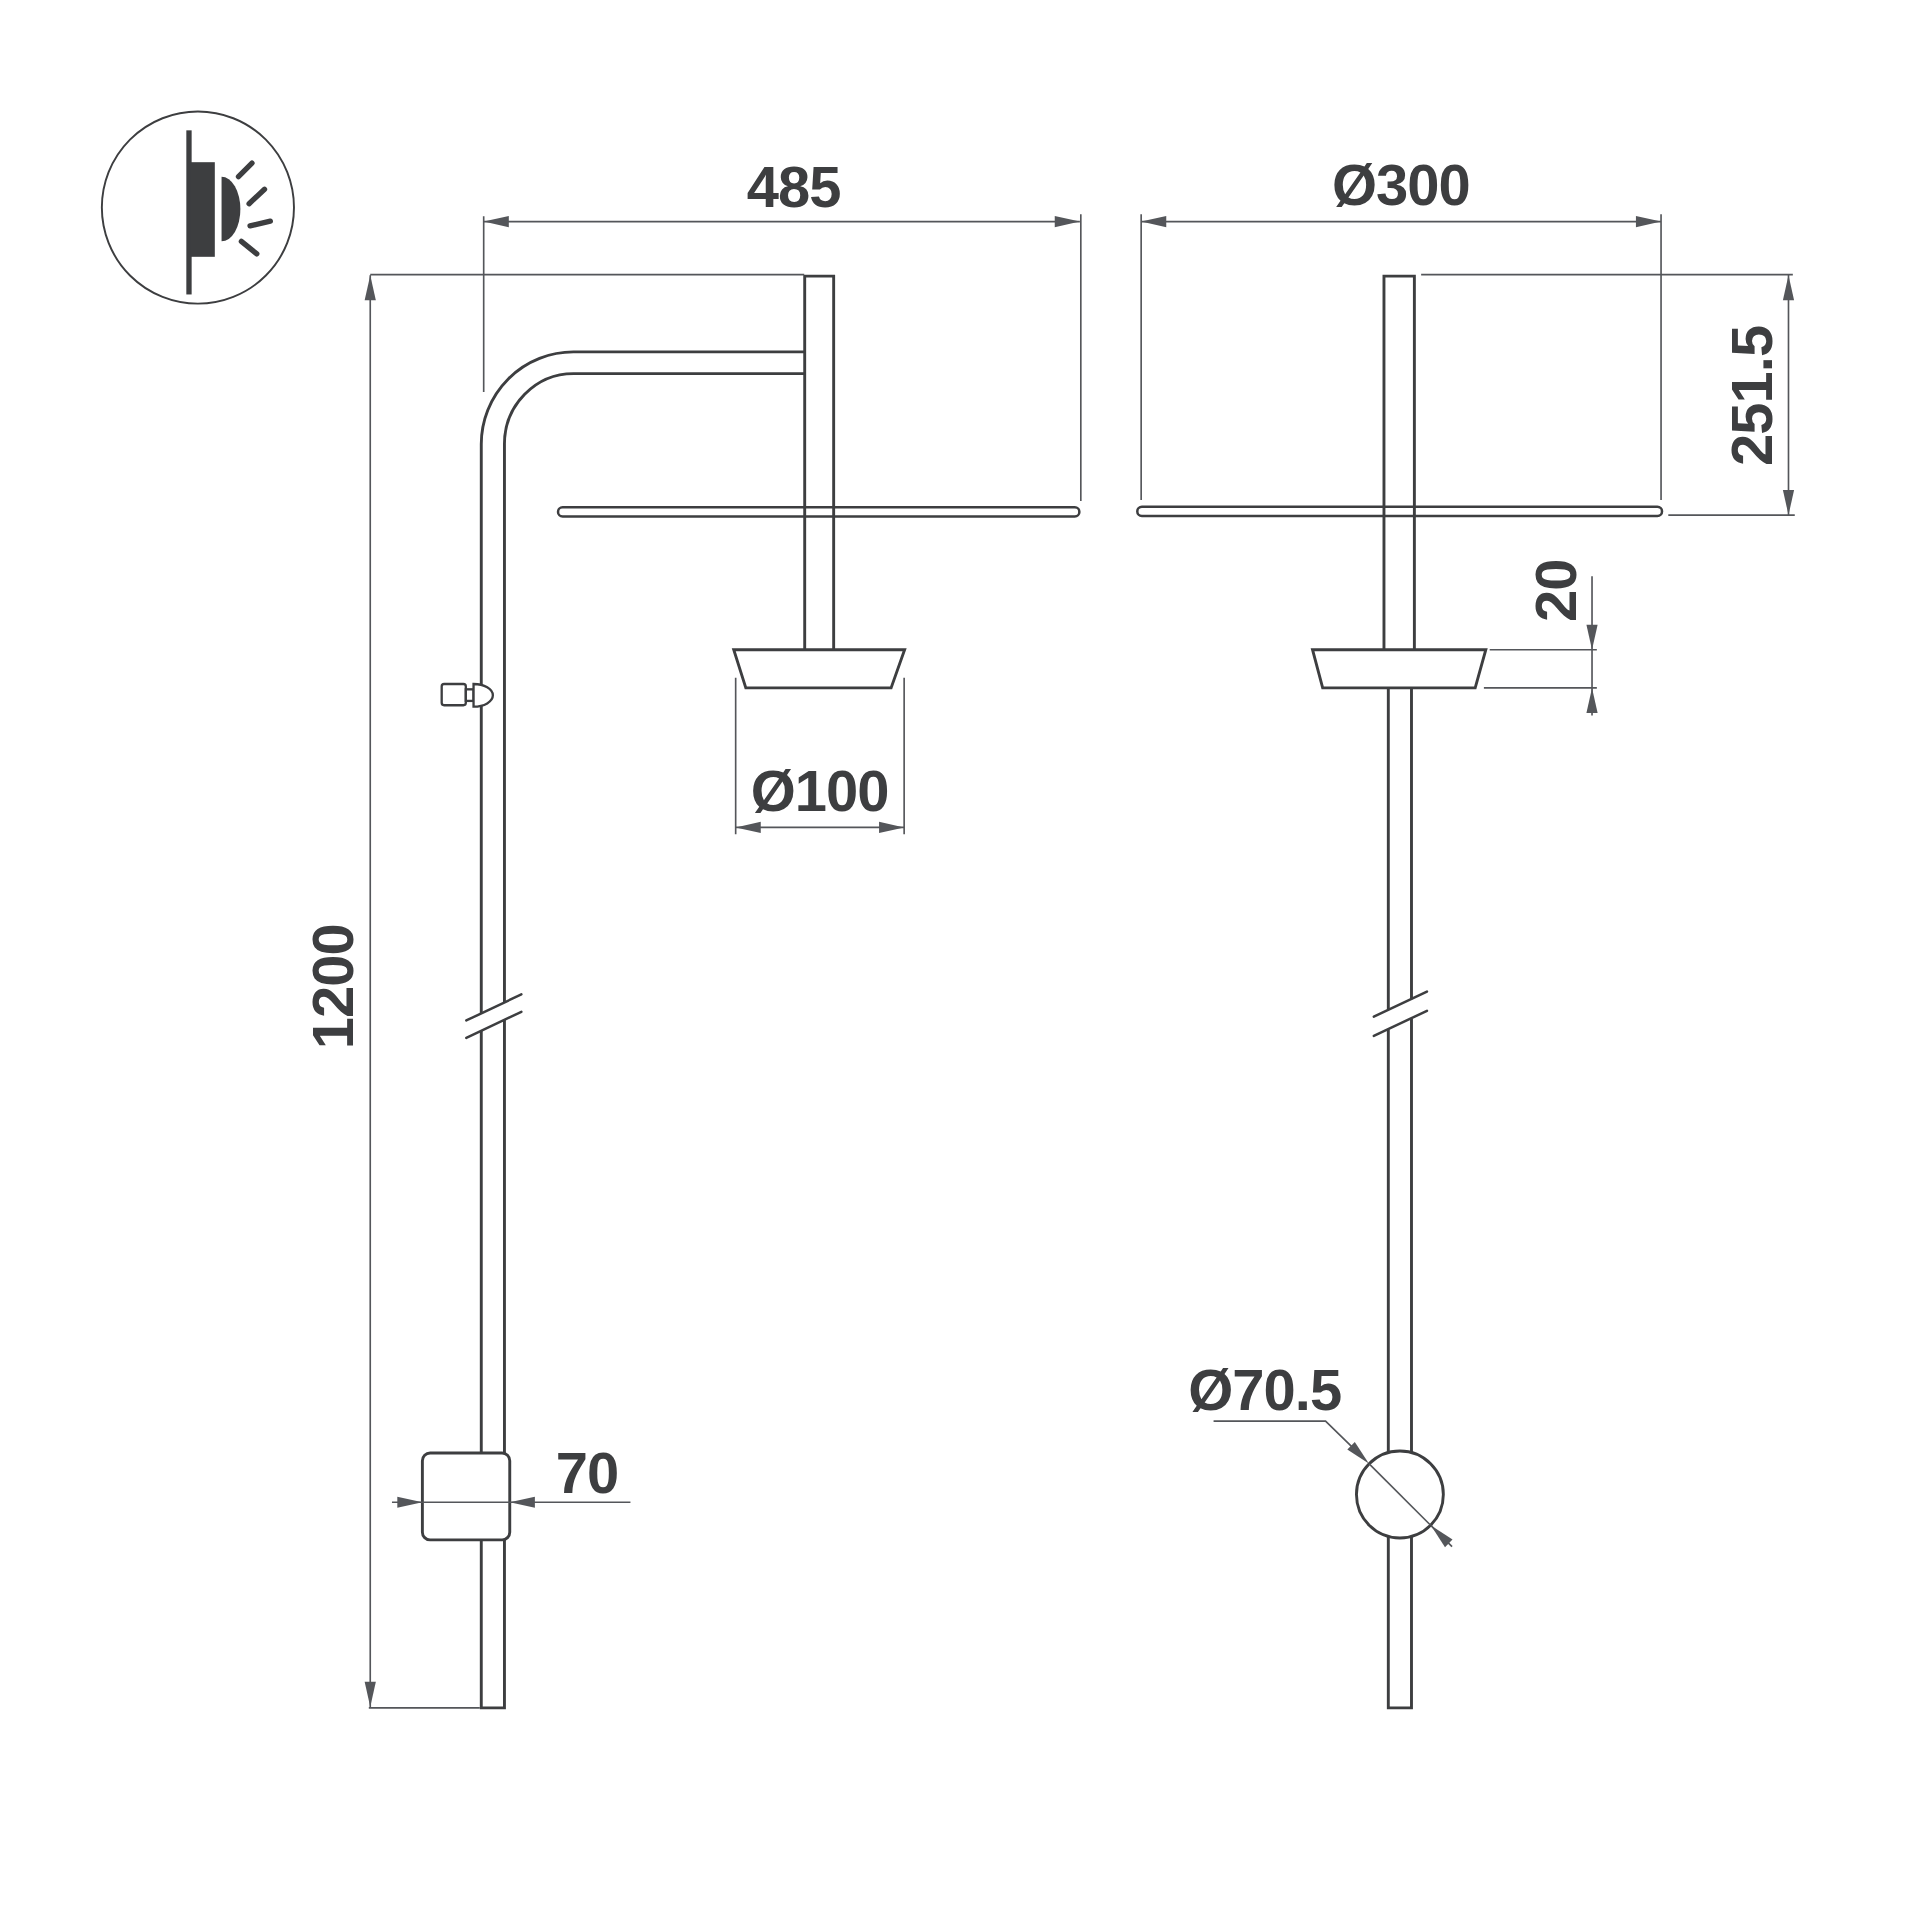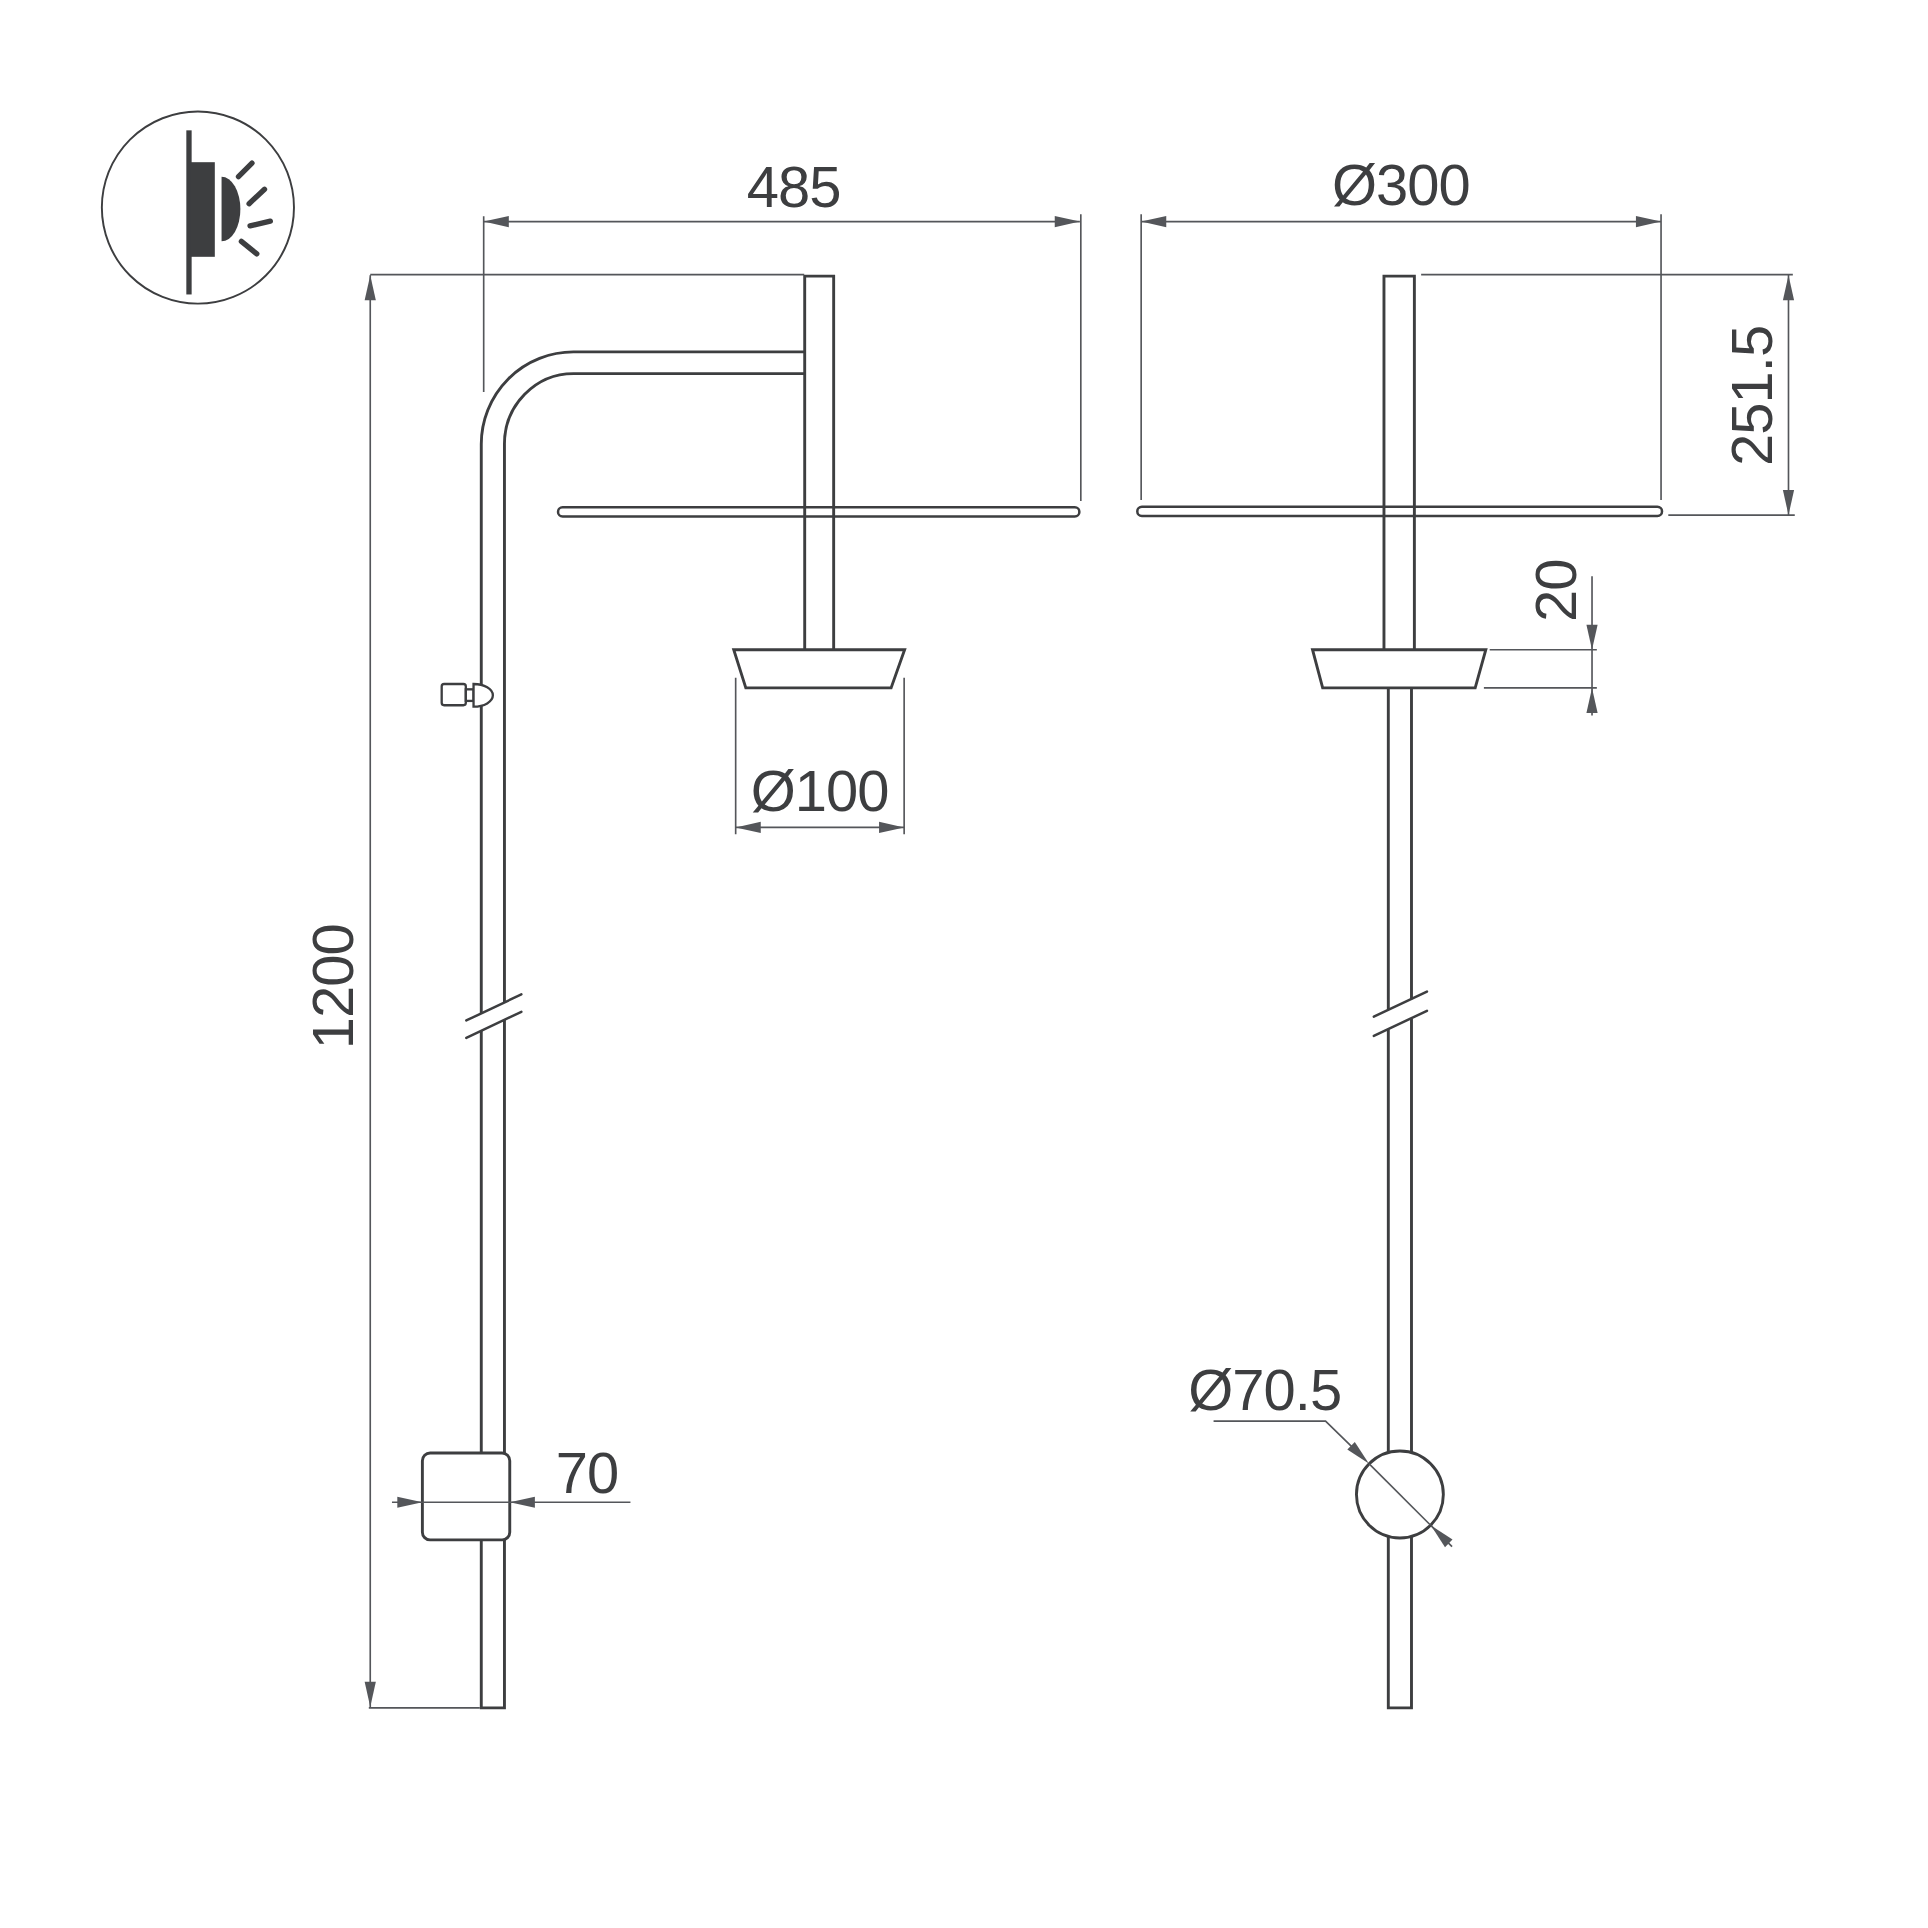--- a/index.html
+++ b/index.html
@@ -1,16 +1,16 @@
 <!DOCTYPE html>
 <html><head>
 <meta charset="utf-8">
 <style>
   html,body{margin:0;padding:0;background:#ffffff;}
-  .stage{width:1928px;height:1928px;position:relative;background:#fff;}
+  .stage{width:1928px;height:1928px;position:relative;background:#fff;font-weight:bold;}
   svg{display:block;}
   .obj{stroke:#3d3e40;stroke-width:3;fill:none;}
   .objf{stroke:#3d3e40;stroke-width:3;fill:#ffffff;}
   .thin{stroke:#54565a;stroke-width:1.7;fill:none;}
   .cap{stroke:#3d3e40;stroke-width:2.6;fill:none;}
   .knb{stroke:#3d3e40;stroke-width:2.4;fill:#ffffff;}
   .brk{stroke:#3d3e40;stroke-width:2.6;fill:none;stroke-linecap:round;}
   .arr{fill:#54565a;stroke:none;}
   .dark{fill:#3d3e40;stroke:none;}
   .ray{stroke:#3d3e40;stroke-width:5.5;fill:none;stroke-linecap:round;}

